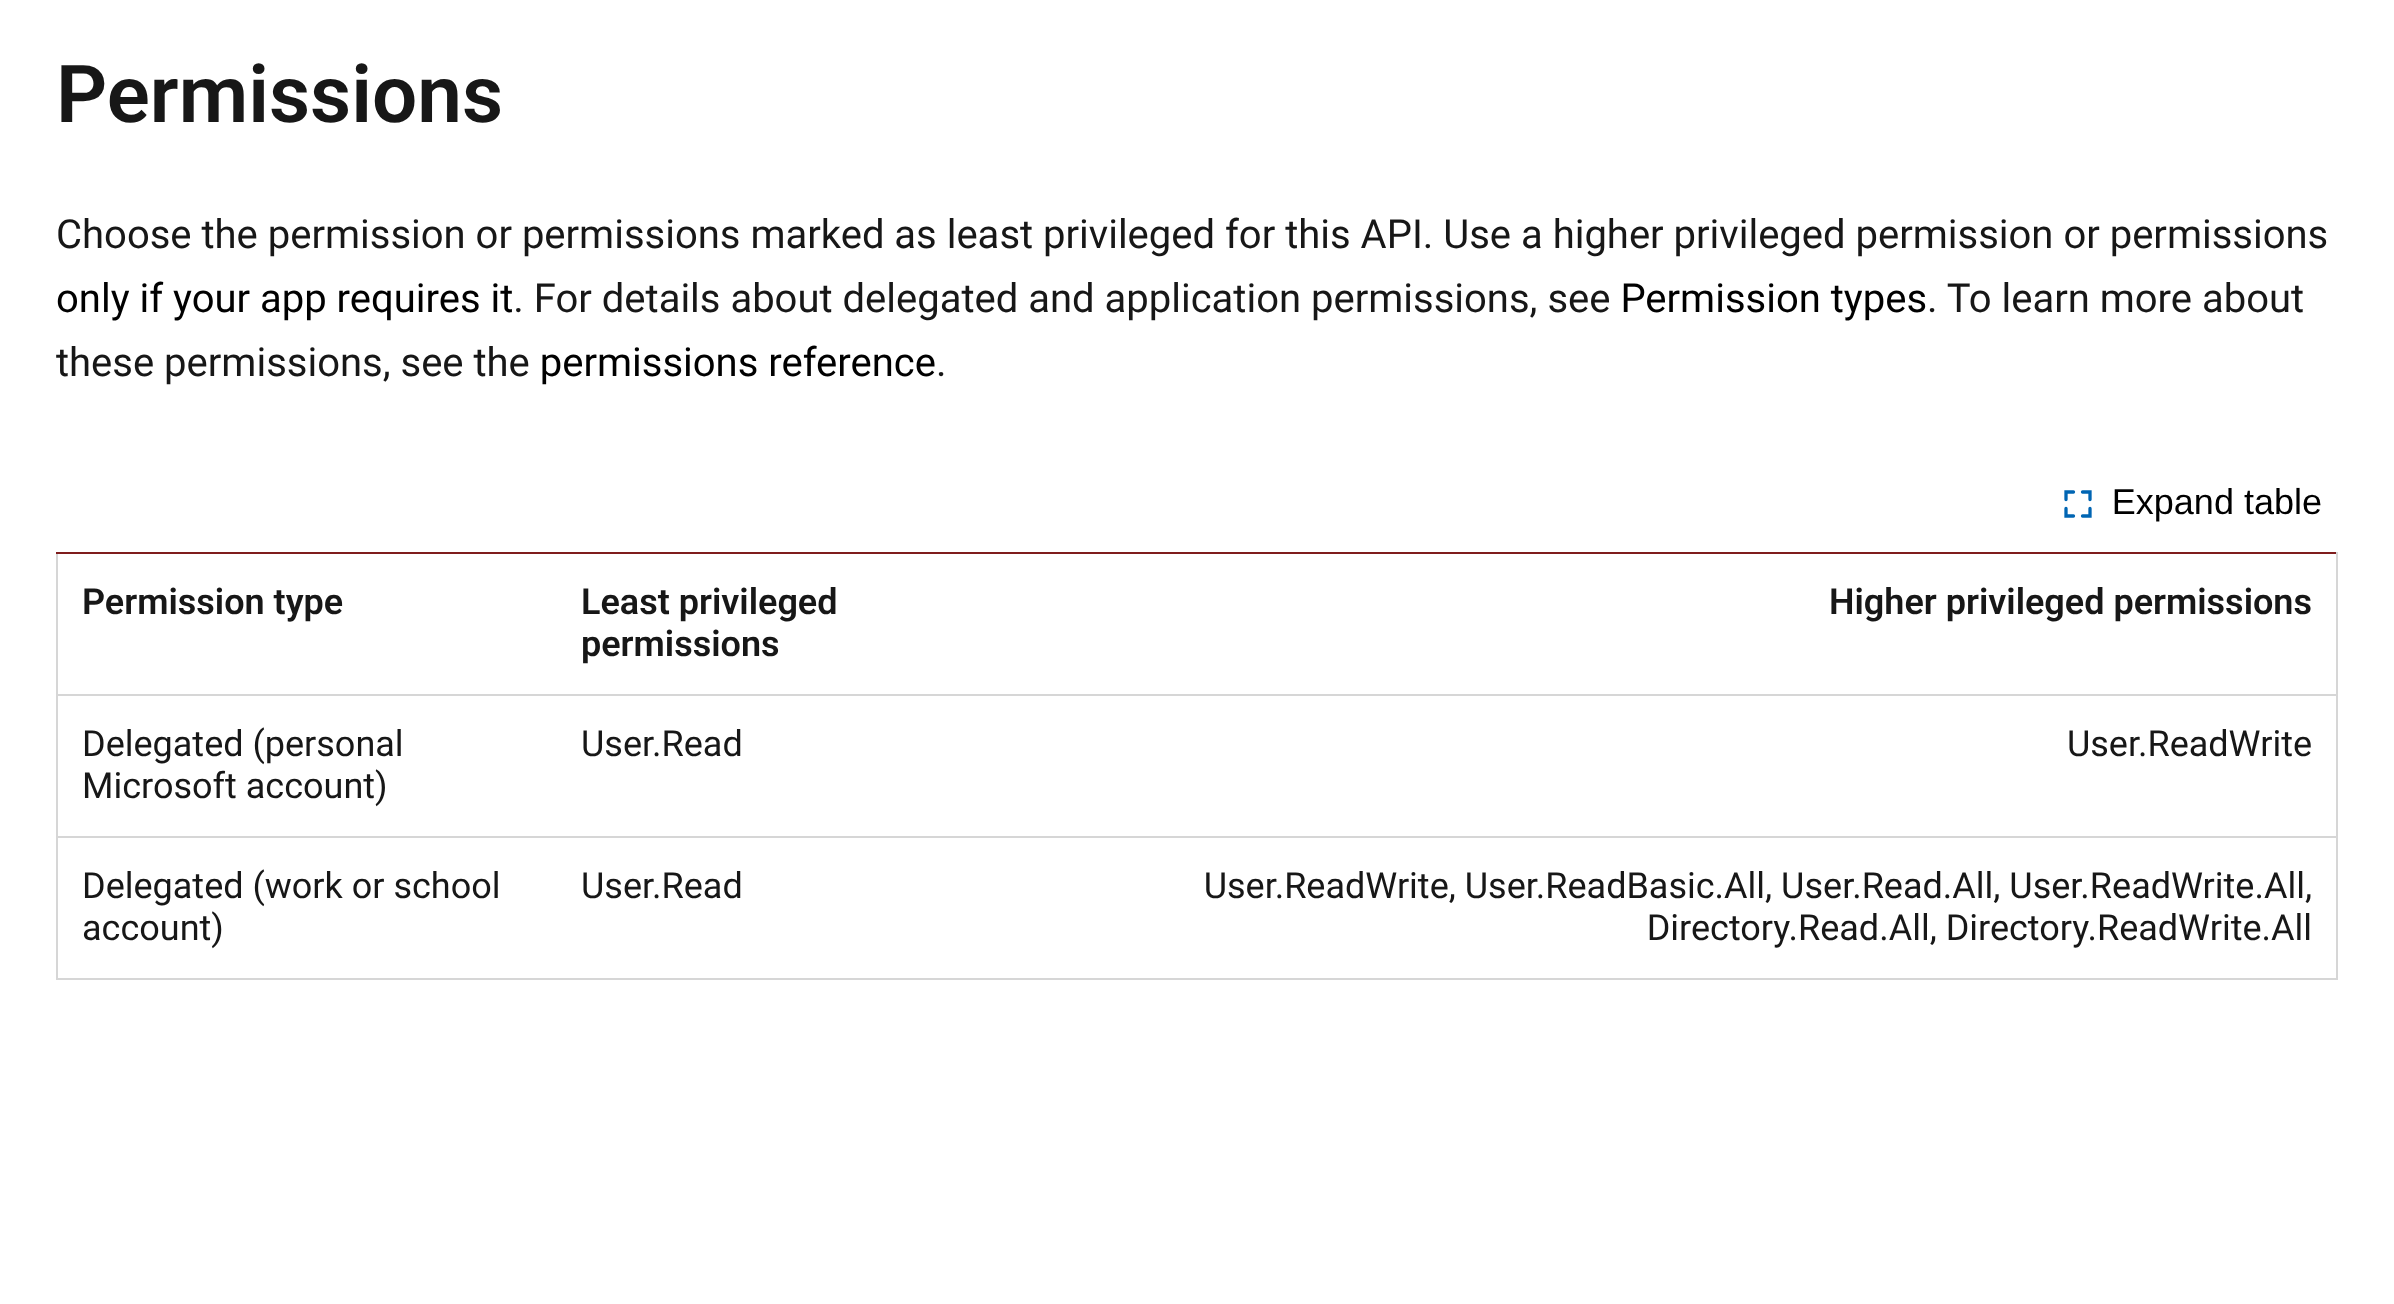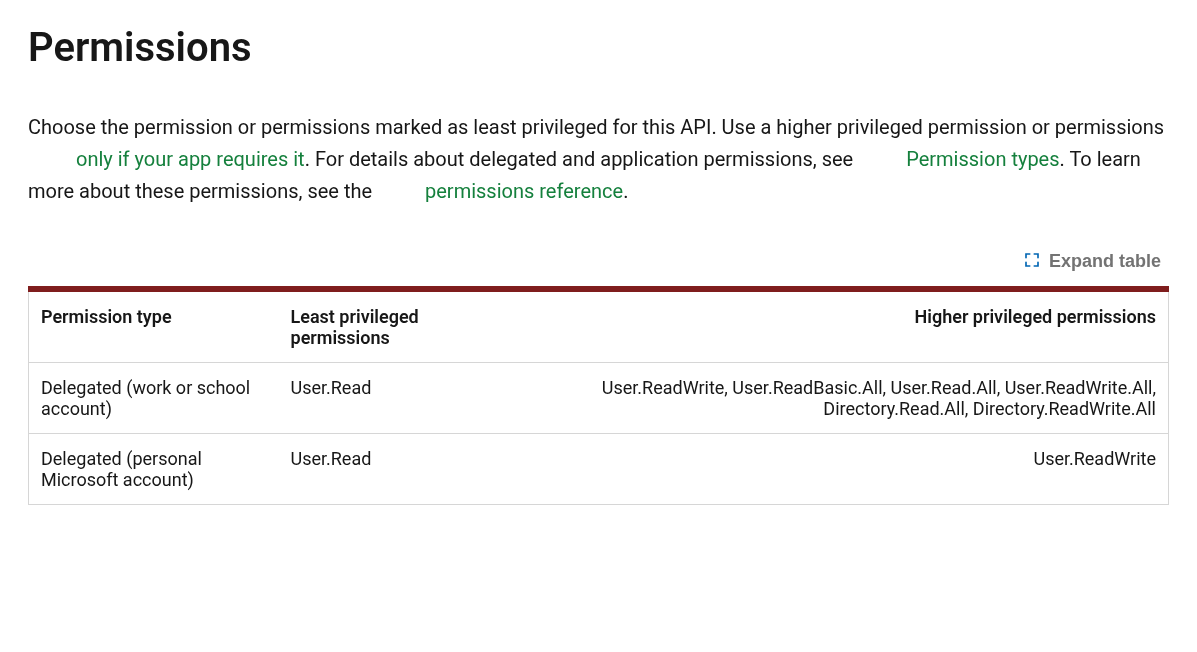--- a/index.html
+++ b/index.html
@@ -7,68 +7,68 @@
       font-family: "Segoe UI", -apple-system, BlinkMacSystemFont, Roboto, "Helvetica Neue", sans-serif;
       margin: 0;
       padding: 24px 28px;
       color: #1a1a1a;
       width: 1197px;
       background: #fff;
     }
     h1 {
       font-size: 40px;
       font-weight: 600;
-      margin: 0 0 40px 0;
+      margin: 0 0 30px 0;
       color: #171717;
     }
     .intro {
       font-size: 20px;
       line-height: 1.6;
       color: #171717;
       margin-bottom: 40px;
     }
     .intro a {
-      color: #15803d;
+      color: #000000;
       text-decoration: none;
-      margin-left: 48px;
     }
     .expand-row {
       display: flex;
       justify-content: flex-end;
       align-items: center;
       margin-bottom: 10px;
       padding-right: 8px;
     }
     .expand-btn {
       display: inline-flex;
+      align-items: center;
       gap: 8px;
       background: none;
       border: none;
       cursor: pointer;
       font-size: 18px;
-      font-weight: 700;
-      color: #737373;
+      font-weight: 400;
+      color: #000000;
       padding: 4px 0;
     }
     .expand-icon {
       width: 18px;
       height: 18px;
       display: inline-block;
       position: relative;
     }
     table {
       width: 100%;
       border-collapse: collapse;
       font-size: 18px;
     }
     thead th {
       text-align: left;
       font-weight: 600;
       padding: 14px 12px;
-      border-top: 6px solid #7f1d1d;
+      border-top: 1px solid #7f1d1d;
       border-bottom: 1px solid #d6d6d6;
       vertical-align: top;
       color: #171717;
     }
     tbody td {
       padding: 14px 12px;
       border-bottom: 1px solid #d6d6d6;
       vertical-align: top;
       color: #171717;
     }
@@ -110,23 +110,23 @@
 <table>
   <thead>
     <tr>
       <th class="col1">Permission type</th>
       <th class="col2">Least privileged permissions</th>
       <th>Higher privileged permissions</th>
     </tr>
   </thead>
   <tbody>
     <tr>
+      <td class="col1">Delegated (personal Microsoft account)</td>
+      <td class="col2">User.Read</td>
+      <td>User.ReadWrite</td>
+    </tr>
+    <tr>
       <td class="col1">Delegated (work or school account)</td>
       <td class="col2">User.Read</td>
       <td>User.ReadWrite, User.ReadBasic.All, User.Read.All, User.ReadWrite.All, Directory.Read.All, Directory.ReadWrite.All</td>
-    </tr>
-    <tr>
-      <td class="col1">Delegated (personal Microsoft account)</td>
-      <td class="col2">User.Read</td>
-      <td>User.ReadWrite</td>
     </tr>
   </tbody>
 </table>
 
 </body></html>

